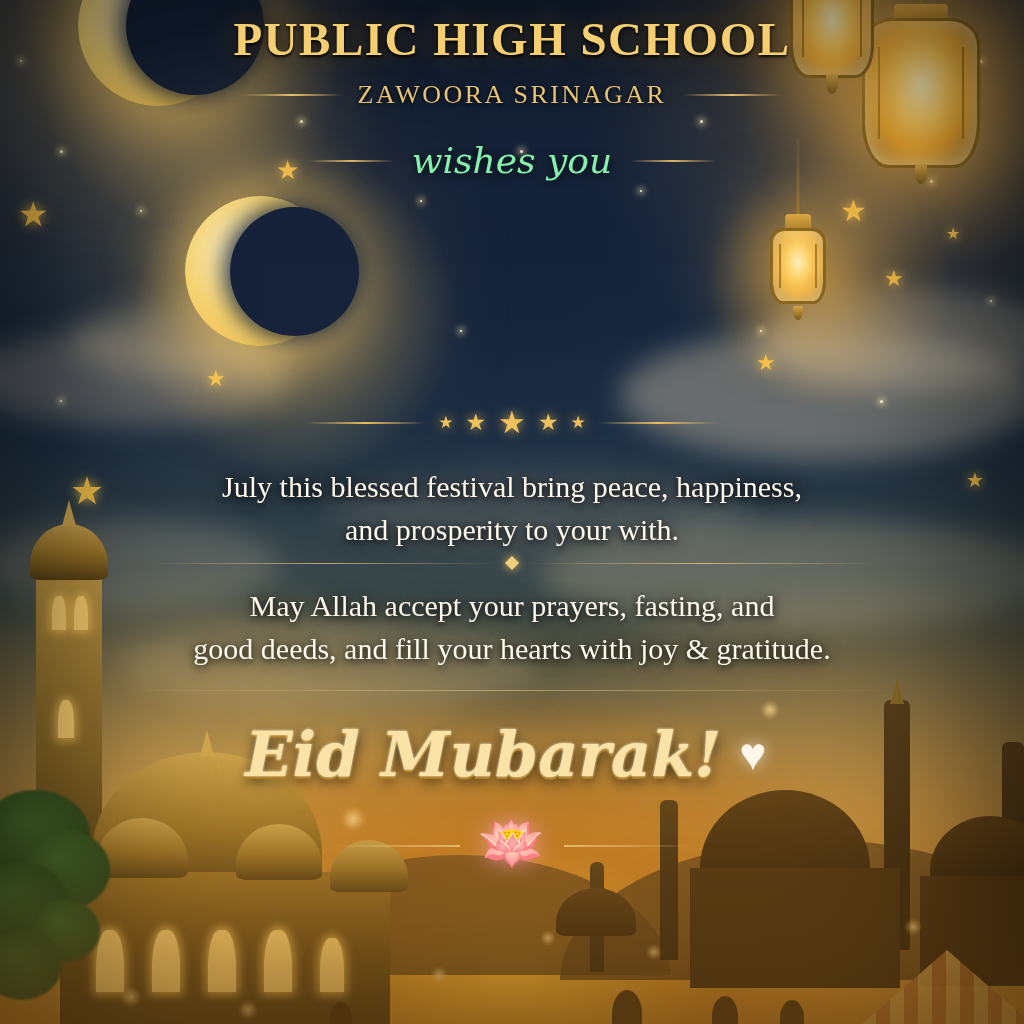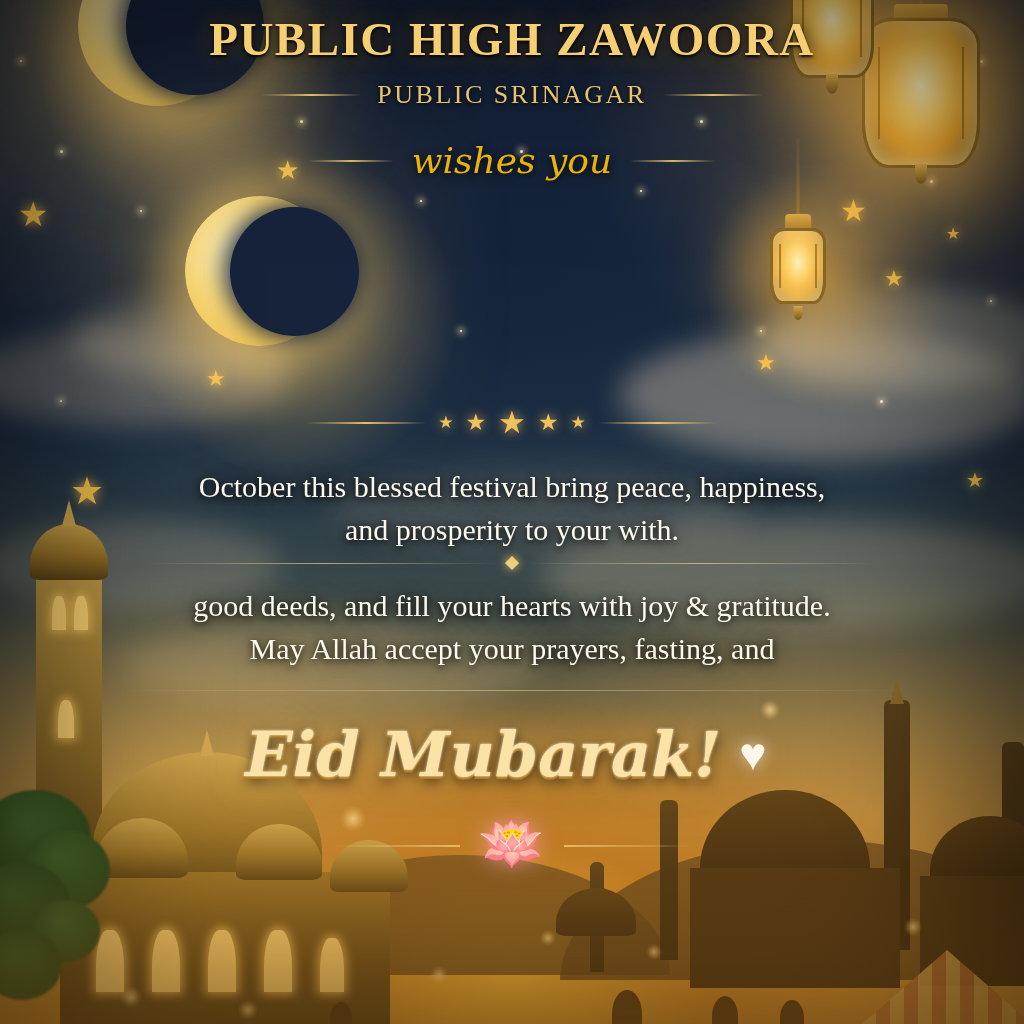--- a/index.html
+++ b/index.html
@@ -261,21 +261,21 @@
     gap: 18px;
   }
   .wishes-row .rule {
     width: 86px;
     height: 2px;
     background: linear-gradient(90deg, rgba(233,190,100,0), #dcb565, rgba(233,190,100,0));
   }
   .wishes {
     font-size: 36px;
     font-style: italic;
-    color: #eab308;
+    color: #86efac;
     font-family: "DejaVu Serif", serif;
     text-shadow: 0 2px 8px rgba(0,0,0,0.85);
   }
   .eid-line1, .eid-line2 {
     position: absolute;
     left: 0; right: 0;
     font-family: "DejaVu Serif", serif;
     font-style: italic;
     font-weight: bold;
     color: #f8d271;
@@ -550,25 +550,25 @@
     <div class="bokeh" style="left:904px; top:918px; width:18px; height:18px;"></div>
     <div class="bokeh" style="left:646px; top:944px; width:16px; height:16px;"></div>
     <div class="bokeh" style="left:238px; top:1000px; width:20px; height:20px;"></div>
   </div>
 
   <div class="bottom-glow"></div>
   <div class="vignette"></div>
 
   <div class="content">
 
-    <div class="school-name">PUBLIC HIGH ZAWOORA</div>
+    <div class="school-name">PUBLIC HIGH SCHOOL</div>
 
     <div class="subline">
       <span class="rule"></span>
-      <span class="branch">PUBLIC SRINAGAR</span>
+      <span class="branch">ZAWOORA SRINAGAR</span>
       <span class="rule"></span>
     </div>
 
     <div class="wishes-row">
       <span class="rule"></span>
       <span class="wishes">wishes you</span>
       <span class="rule"></span>
     </div>
 
 
@@ -576,33 +576,33 @@
       <span class="rule"></span>
       <span class="sd-s">★</span>
       <span class="sd-m">★</span>
       <span class="sd-l">★</span>
       <span class="sd-m">★</span>
       <span class="sd-s">★</span>
       <span class="rule"></span>
     </div>
 
     <div class="msg msg-1">
-      <div>October this blessed festival bring peace, happiness,</div>
+      <div>July this blessed festival bring peace, happiness,</div>
       <div>and prosperity to your with.</div>
     </div>
 
     <div class="diamond-divider">
       <span class="rule"></span>
       <span class="diamond"></span>
       <span class="rule"></span>
     </div>
 
     <div class="msg msg-2">
+      <div>May Allah accept your prayers, fasting, and</div>
       <div>good deeds, and fill your hearts with joy &amp; gratitude.</div>
-      <div>May Allah accept your prayers, fasting, and</div>
     </div>
 
     <div class="thin-rule"></div>
 
     <div class="final-row">
       <span class="final">Eid Mubarak!</span>
       <span class="heart">♥</span>
     </div>
 
     <div class="lotus-rule-l"></div>

